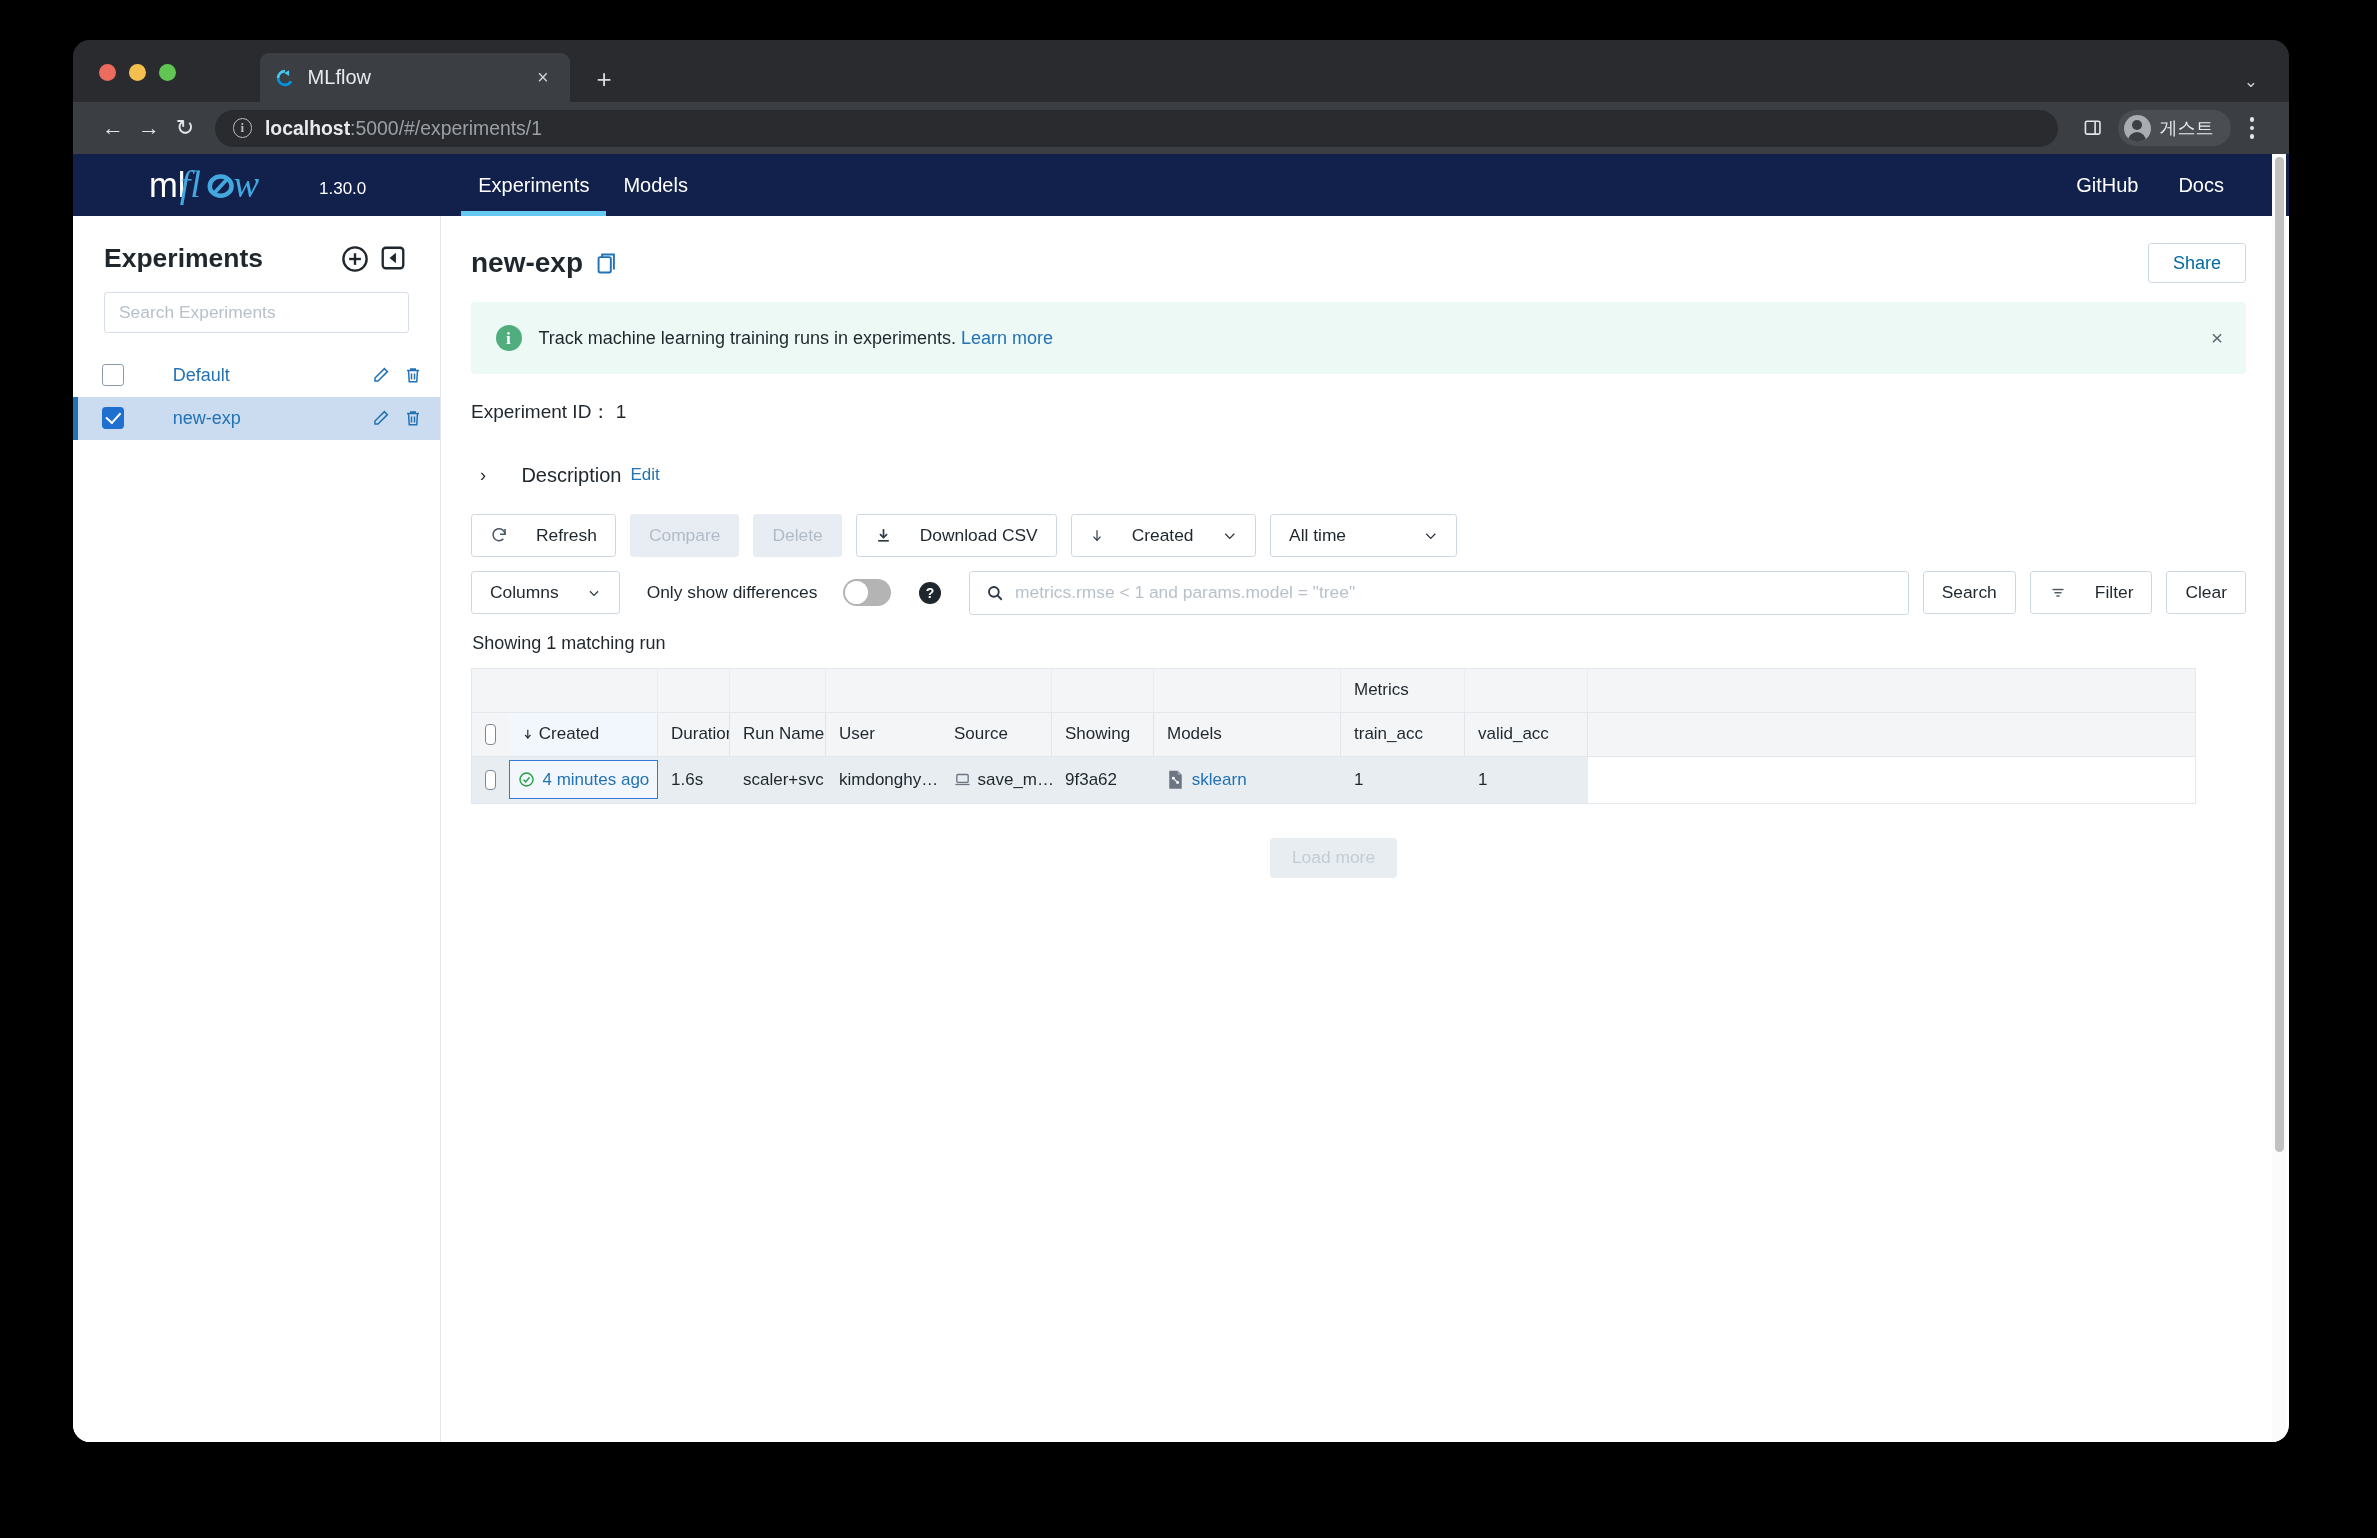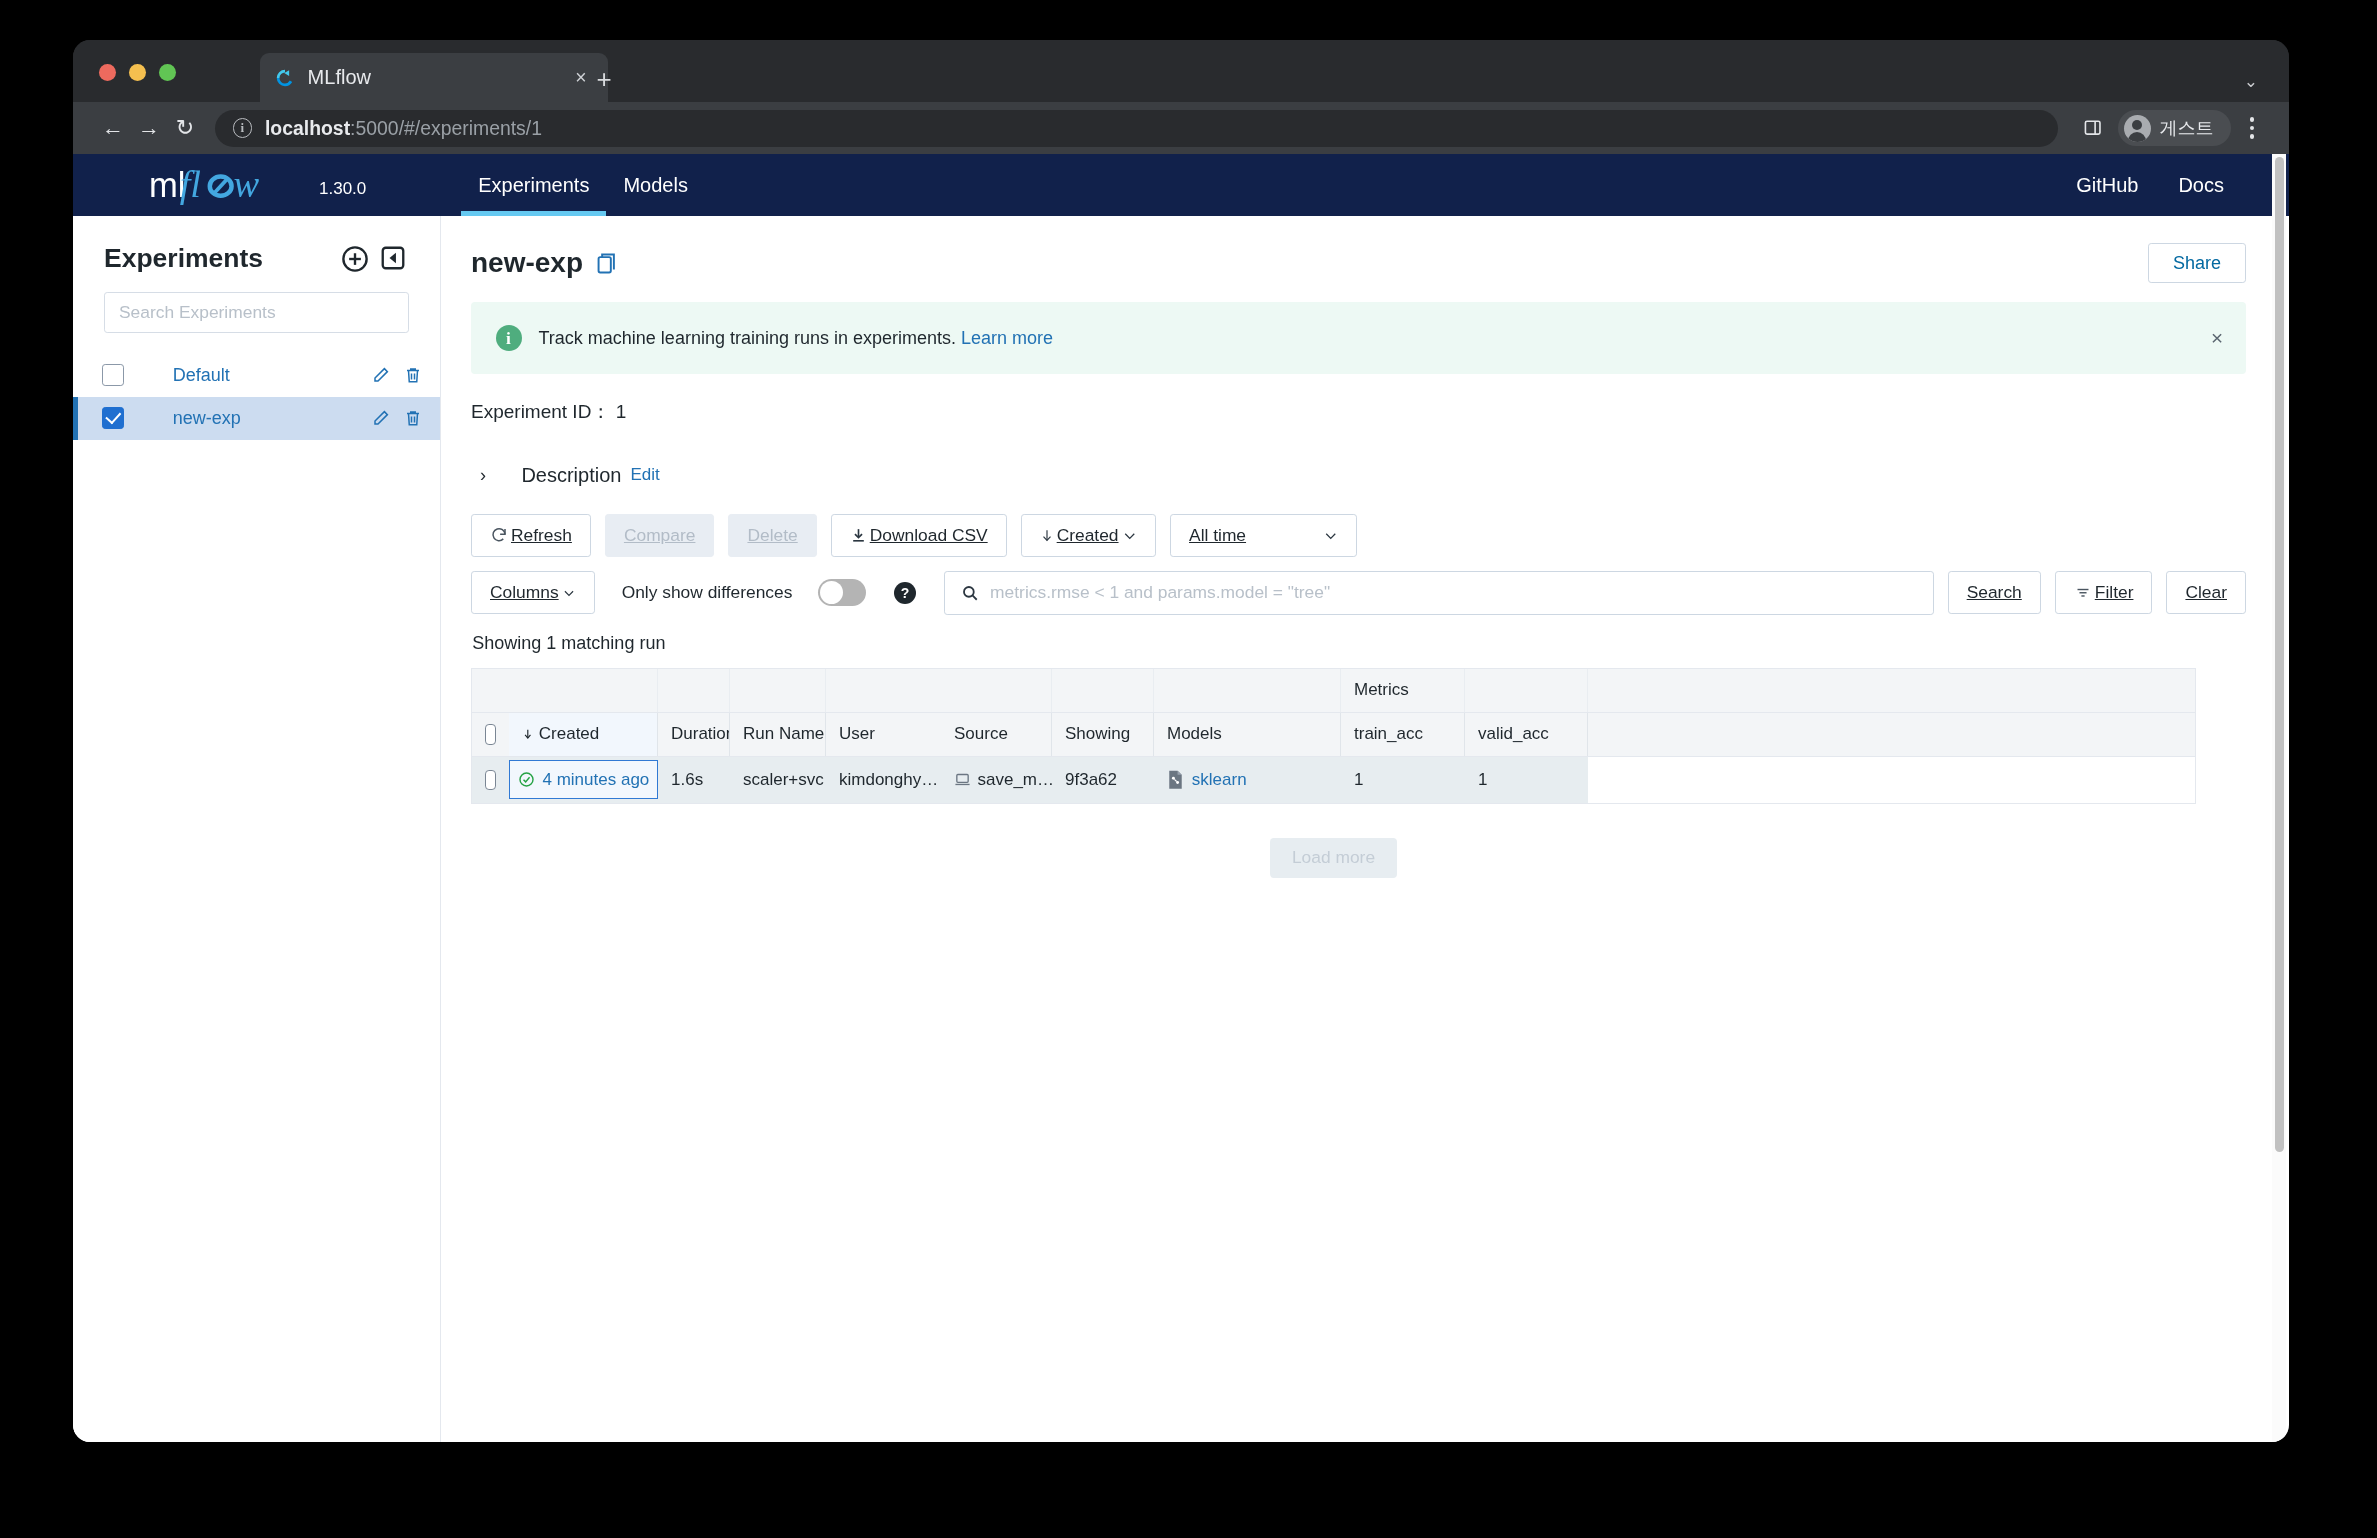--- a/index.html
+++ b/index.html
@@ -31,21 +31,21 @@
     position: absolute; left: 26px; top: 24px;
     display: flex; gap: 13px;
   }
   .light { width: 17px; height: 17px; border-radius: 50%; }
   .light.red { background: #ed6a5e; }
   .light.yellow { background: #f4bf4f; }
   .light.green { background: #61c554; }
 
   .tab {
     position: absolute; left: 187px; top: 13px;
-    width: 348px; height: 49px;
+    width: 310px; height: 49px;
     background: #3b3e42;
     border-radius: 9px 9px 0 0;
     display: flex; align-items: center;
     padding: 0 14px;
   }
   .tab-favicon { width: 22px; height: 22px; flex: none; margin-right: 11.6px; }
   .tab-title {
     color: #e8eaed; font-size: 20px;
     white-space: nowrap; overflow: hidden; text-overflow: ellipsis;
     flex: 1;
@@ -264,22 +264,22 @@
   .desc-caret { width: 22px; color: #1f272d; font-size: 18px; margin-left: 9px; margin-right: 19.4px; }
   .desc-label { font-size: 20px; color: #1f272d; }
   .desc-edit { font-size: 17px; color: #2272b4; margin-left: 9px; }
 
   
   .toolbar { display: flex; align-items: center; gap: 14px; margin-bottom: 14px; }
   .btn {
     height: 43px; border: 1.3px solid #cdd7e2; border-radius: 3.2px;
     background: #fff; color: #1f272d;
     font-size: 17.4px; font-family: "Liberation Sans", sans-serif;
-    display: flex; align-items: center; gap: 3px;
-    padding: 12px 18px; white-space: nowrap; text-decoration: underline;
+    display: flex; align-items: center; gap: 28px;
+    padding: 12px 18px; white-space: nowrap;
   }
   .btn.disabled { background: #e8edf3; border-color: #e8edf3; color: #b2bcc7; }
   .btn.wide { width: 187px; }
   .btn .spacer { flex: 1; }
   .btn svg { display: block; flex: none; }
 
   .toggle-label { font-size: 17.4px; color: #1f272d; margin-left: 13px; }
   .toggle {
     width: 48px; height: 27px; border-radius: 13.6px;
     background: #b4b4b4; position: relative; flex: none; margin-left: 11.6px;

